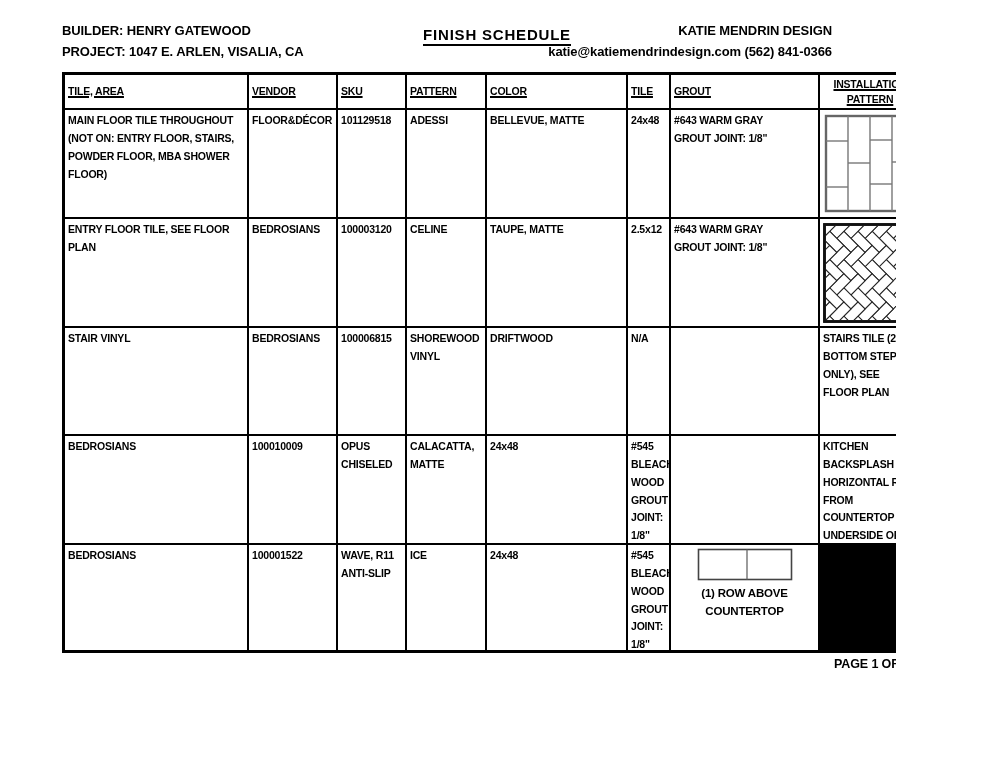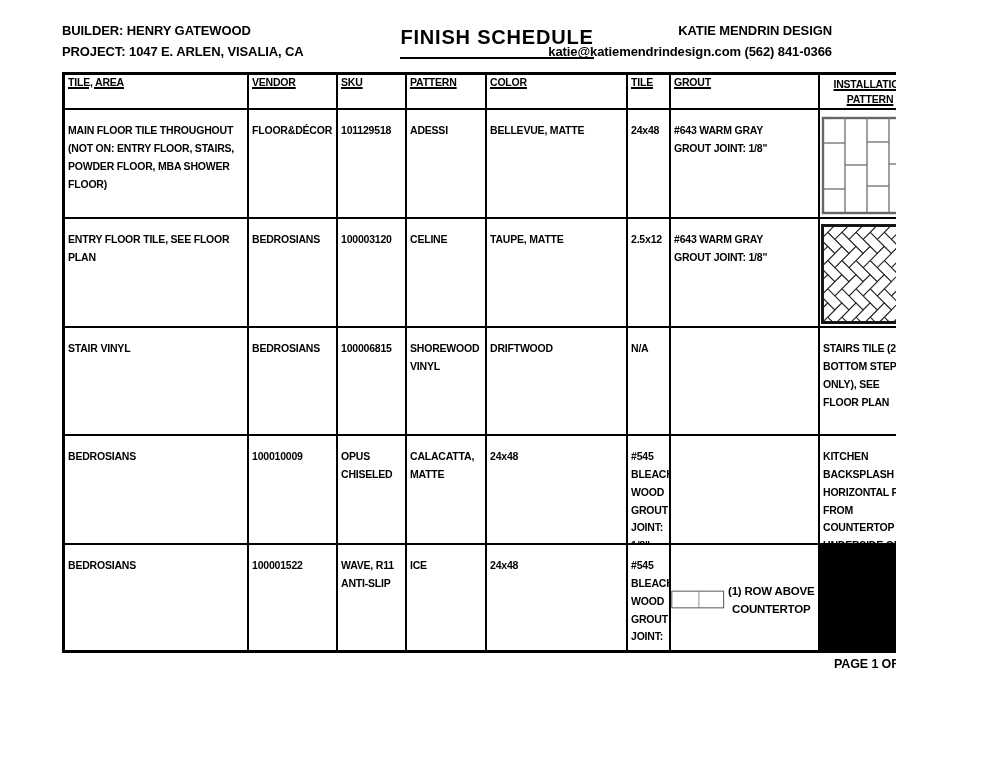--- a/index.html
+++ b/index.html
@@ -1,33 +1,33 @@
 <!DOCTYPE html>
 <html><head>
 <meta charset="utf-8">
 <style>
   html,body{margin:0;padding:0;background:#fff;}
   .page{position:relative;width:896px;height:768px;background:#ffffff;overflow:hidden;
         font-family:"Liberation Sans",sans-serif;color:#000;font-weight:bold;}
   .hdr-left{position:absolute;left:62px;top:20px;font-size:13px;line-height:21px;letter-spacing:-0.1px;}
   .hdr-center{position:absolute;left:300px;top:26px;width:394px;text-align:center;}
-  .hdr-title{display:inline-block;font-size:20px;letter-spacing:0.8px;border-bottom:2.5px solid #000;padding-bottom:8px;}
+  .hdr-title{display:inline-block;font-size:15px;letter-spacing:0.8px;border-bottom:2.5px solid #000;padding-bottom:1px;}
   .hdr-right{position:absolute;right:64px;top:20px;text-align:right;font-size:13px;line-height:21px;letter-spacing:-0.1px;}
 
   .schedule-table{position:absolute;left:62px;top:72px;display:grid;
     grid-template-columns:182px 87px 67px 78px 139px 41px 147px 100px;
     grid-template-rows:33px 107px 107px 106px 107px 105px;
     gap:2px;background:#000;border:3px solid #000;}
   .cell{background:#fff;overflow:hidden;}
-  .hcell{display:flex;align-items:flex-start;padding:1px 3px 2px 3px;font-size:10.5px;letter-spacing:-0.2px;}
+  .hcell{display:flex;align-items:center;padding:1px 3px 2px 3px;font-size:10.5px;letter-spacing:-0.2px;}
   .hcell span{text-decoration:underline;text-decoration-thickness:1.5px;}
   .hcell.center{align-items:flex-start;justify-content:center;text-align:center;padding-top:2px;line-height:1.45;}
-  .dcell{padding:12px 3px;font-size:10.5px;line-height:1.7;letter-spacing:-0.2px;}
+  .dcell{padding:2px 3px;font-size:10.5px;line-height:1.7;letter-spacing:-0.2px;}
   .pre{white-space:pre-line;}
-  .icell{display:flex;flex-direction:row;align-items:center;padding-top:3px;}
+  .icell{display:flex;flex-direction:column;align-items:center;padding-top:3px;}
   .diagram{display:block;}
   .note{font-size:11.5px;text-align:center;line-height:1.55;margin-top:4px;letter-spacing:-0.2px;}
   .page-num{position:absolute;left:62px;top:657px;width:861px;text-align:right;
     padding-right:14px;box-sizing:border-box;font-size:12.5px;letter-spacing:-0.1px;}
 </style>
 </head>
 <body>
 
 <div class="page">
 

